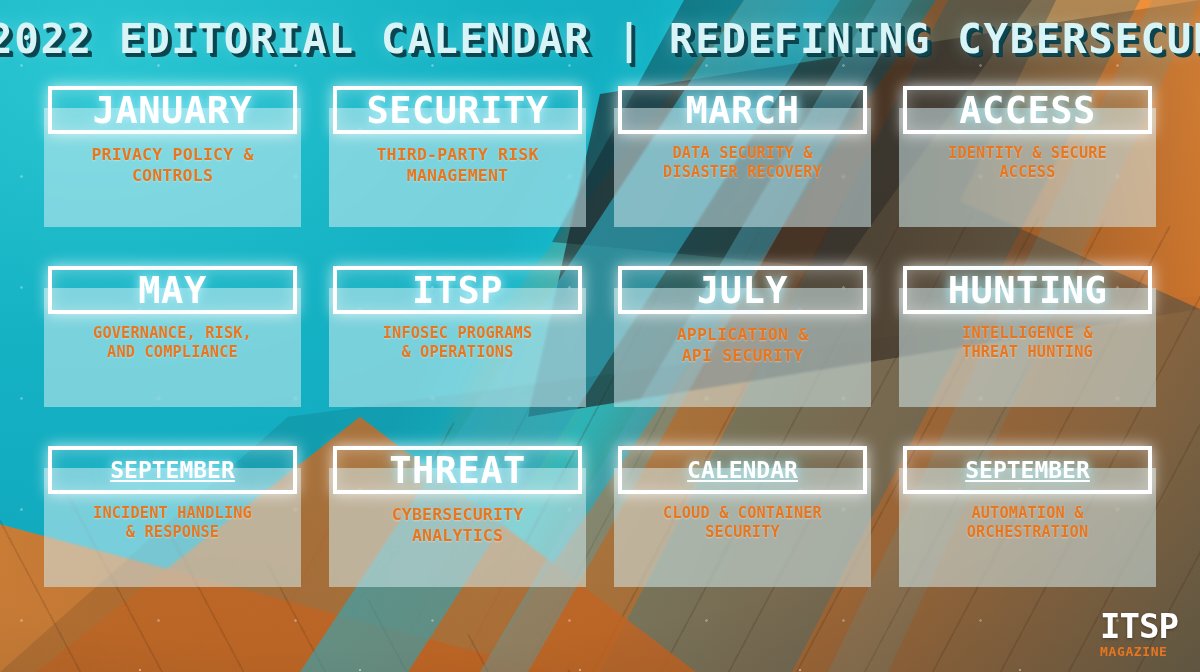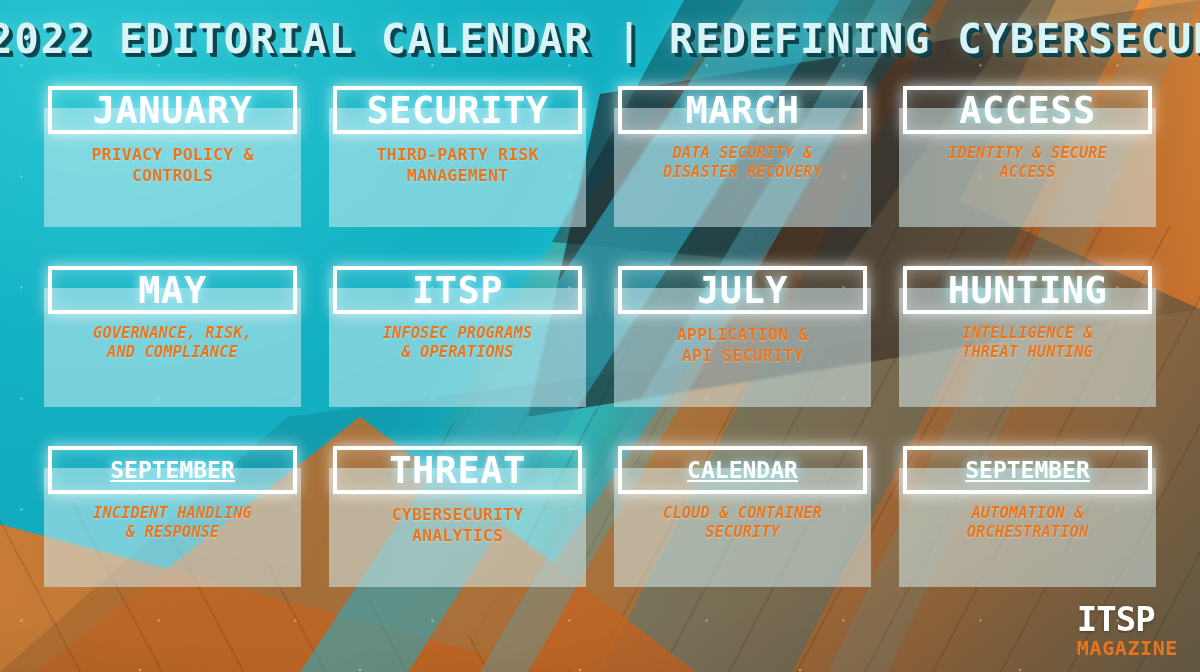--- a/index.html
+++ b/index.html
@@ -132,32 +132,32 @@
 
   .topic {
     position:absolute; left:0; top:58px; width:257px;
     text-align:center; line-height:1.28;
     font-family:"DejaVu Sans Mono", monospace;
     font-weight:700; font-size:16.5px; letter-spacing:.2px;
     color:#e8761f;
     text-shadow:0 1px 2px rgba(255,255,255,.35);
     padding:0 24px;
   }
-  .topic.sm { font-size:15.2px;font-style:italic; }
+  .topic.sm { font-size:15.2px; }
 
   
   .logo { position:absolute; right:22px; bottom:14px; text-align:left; line-height:1; }
   .logo .mark {
     font-family:"DejaVu Sans Mono", monospace;
     font-weight:700; font-size:34px; letter-spacing:-1px; color:#ffffff;
     text-shadow:0 1px 3px rgba(0,0,0,.35);
   }
   .logo .sub {
     font-family:"DejaVu Sans Mono", monospace;
-    font-weight:700; font-size:20px; letter-spacing:.6px; color:#e8761f;
+    font-weight:700; font-size:13px; letter-spacing:.6px; color:#e8761f;
     margin-top:2px;
   }
 </style>
 </head>
 <body>
 
 <div id="bg">
   <div class="layer base"></div>
   <div class="layer bronze"></div>
   <div class="layer bronzeTop"></div>

